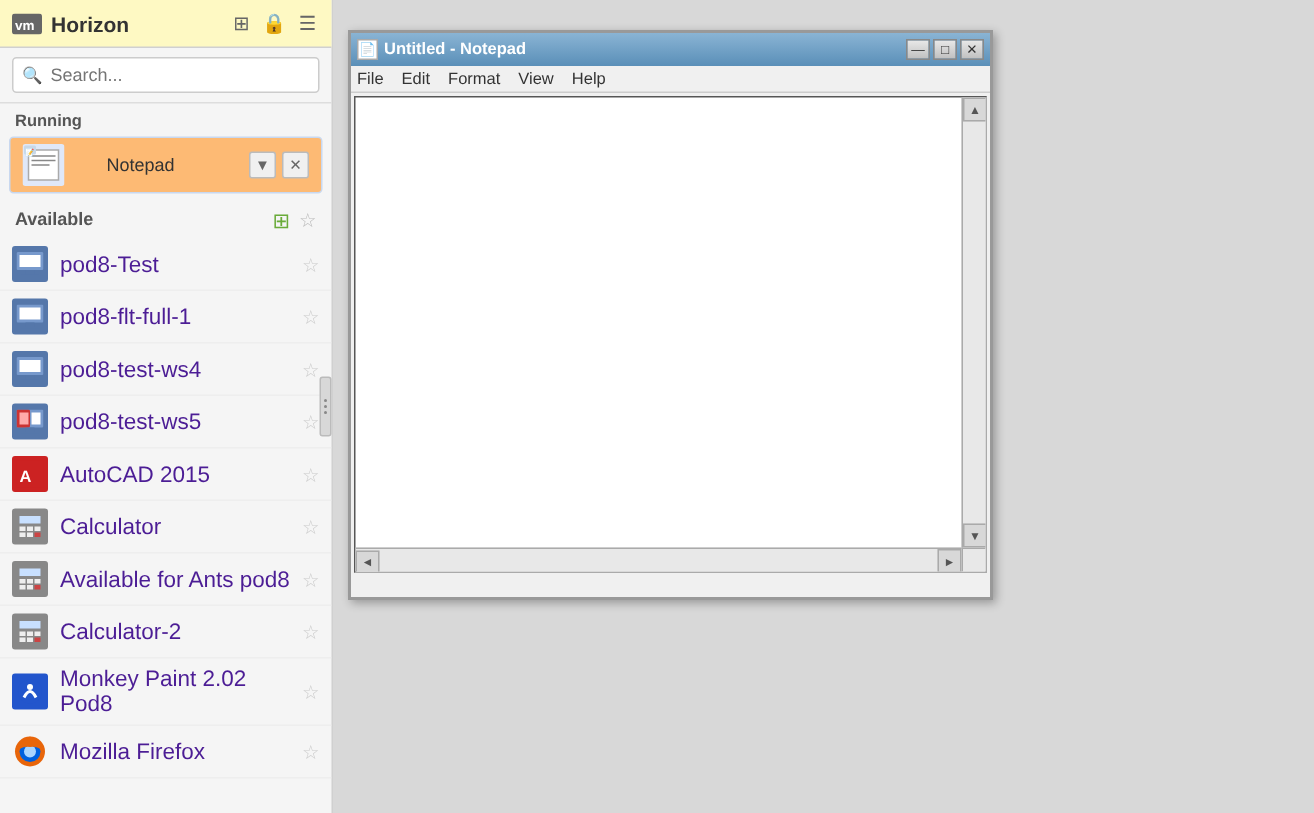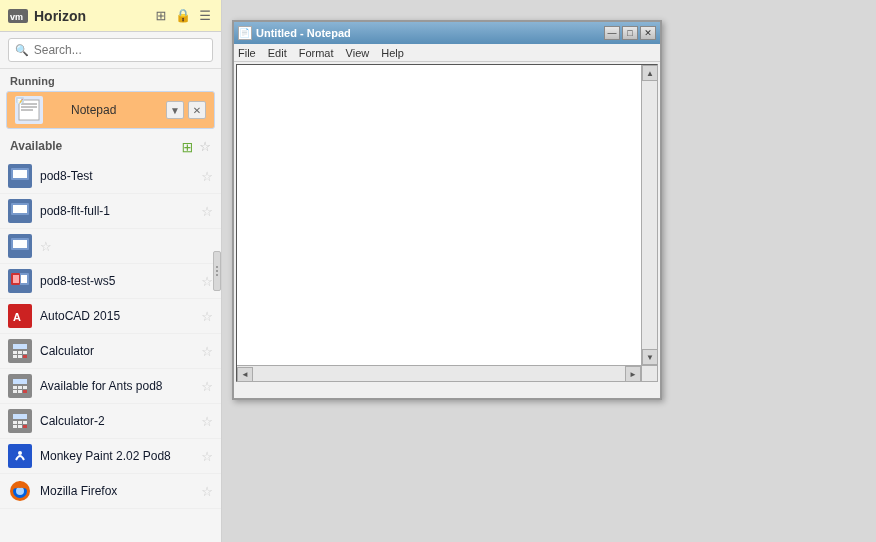--- a/index.html
+++ b/index.html
@@ -183,22 +183,22 @@
       margin-right: 8px;
       flex-shrink: 0;
       display: flex;
       align-items: center;
       justify-content: center;
       background: #666;
       border-radius: 2px;
     }
     .app-label {
       flex: 1;
-      font-size: 12px;
-      color: #0f172a;
+      font-size: 15px;
+      color: #4c1d95;
     }
     .app-star {
       color: #ccc;
       font-size: 13px;
       cursor: pointer;
     }
 
     
     .resize-handle {
       position: absolute;
@@ -450,20 +450,21 @@
 
     <div class="app-item">
       <div class="app-icon icon-monitor">
         <svg width="18" height="16" viewBox="0 0 18 16">
             <rect width="18" height="12" rx="1" fill="#7799cc"></rect>
             <rect x="6" y="12" width="6" height="3" fill="#5577aa"></rect>
             <rect x="3" y="15" width="12" height="1" fill="#5577aa"></rect>
             <rect x="2" y="2" width="14" height="8" fill="white"></rect>
           </svg>
       </div>
+      <span class="app-label">pod8-test-ws4</span>
       <span class="app-star">☆</span>
     </div>
 
     <div class="app-item">
       <div class="app-icon" style="background:#5577aa;">
         <svg width="18" height="16" viewBox="0 0 18 16">
             <rect width="18" height="12" rx="1" fill="#7799cc"></rect>
             <rect x="0" y="0" width="9" height="12" fill="#cc3333" rx="1"></rect>
             <rect x="6" y="12" width="6" height="3" fill="#5577aa"></rect>
             <rect x="3" y="15" width="12" height="1" fill="#5577aa"></rect>

